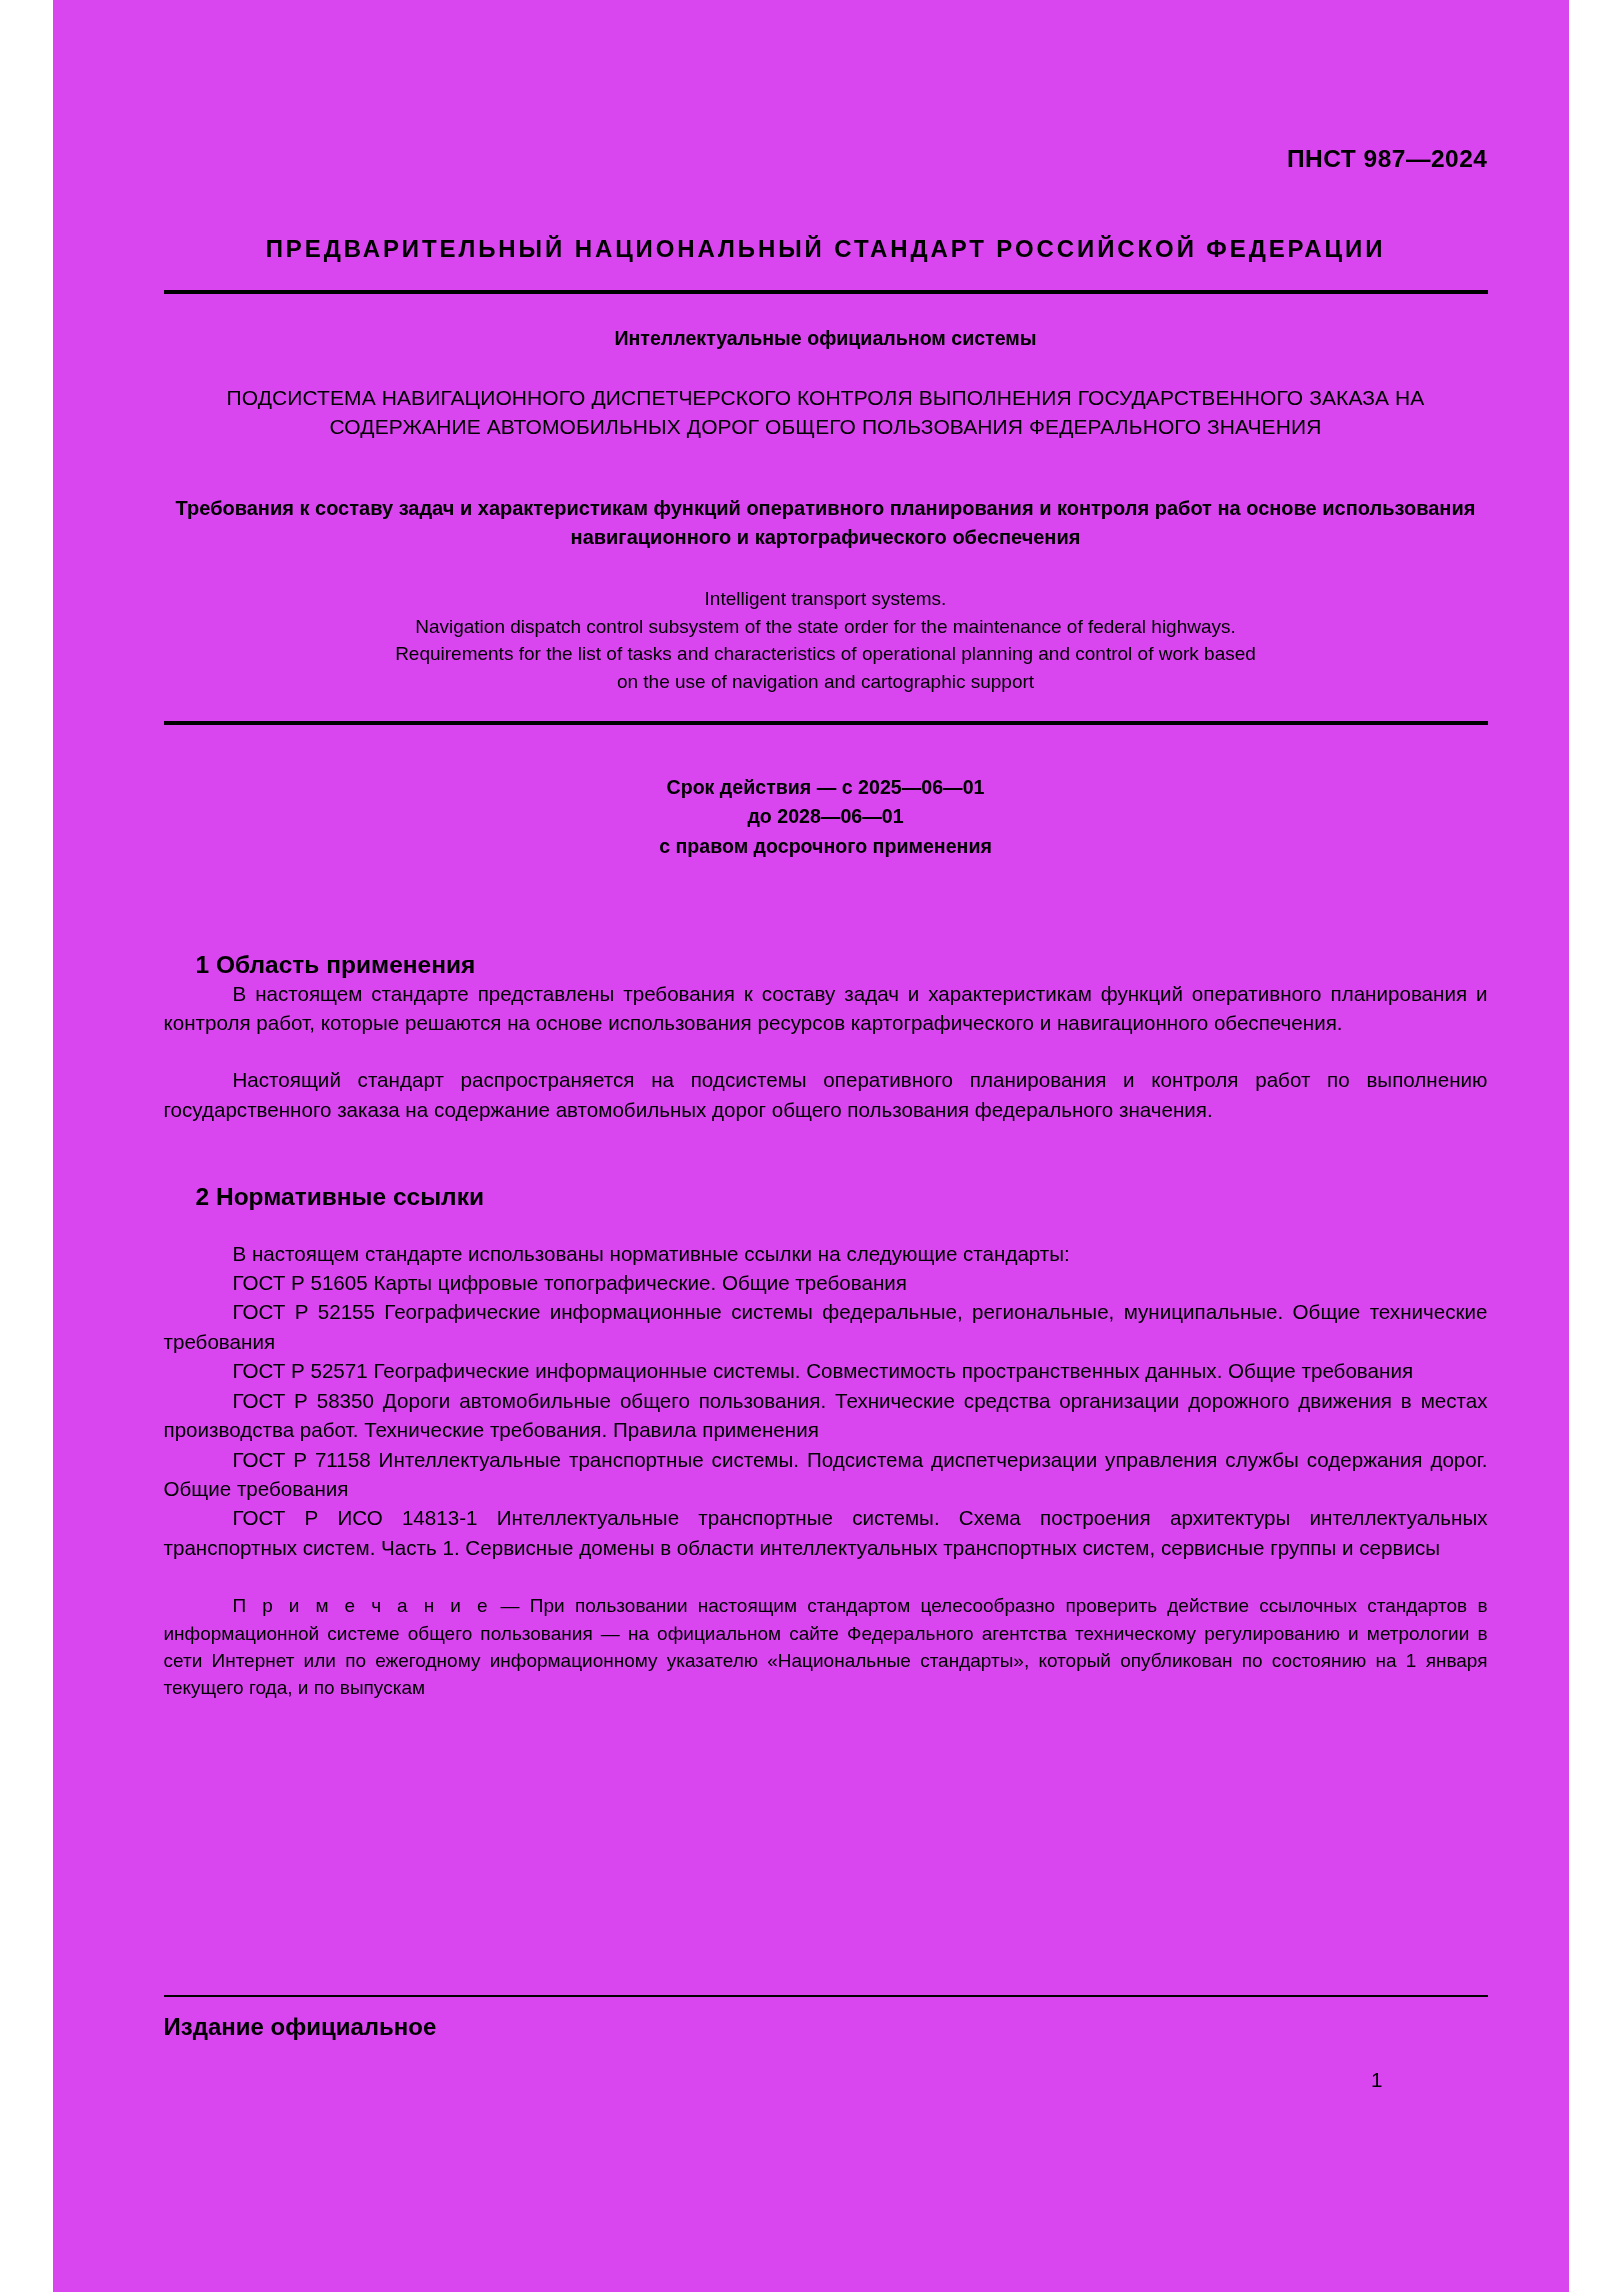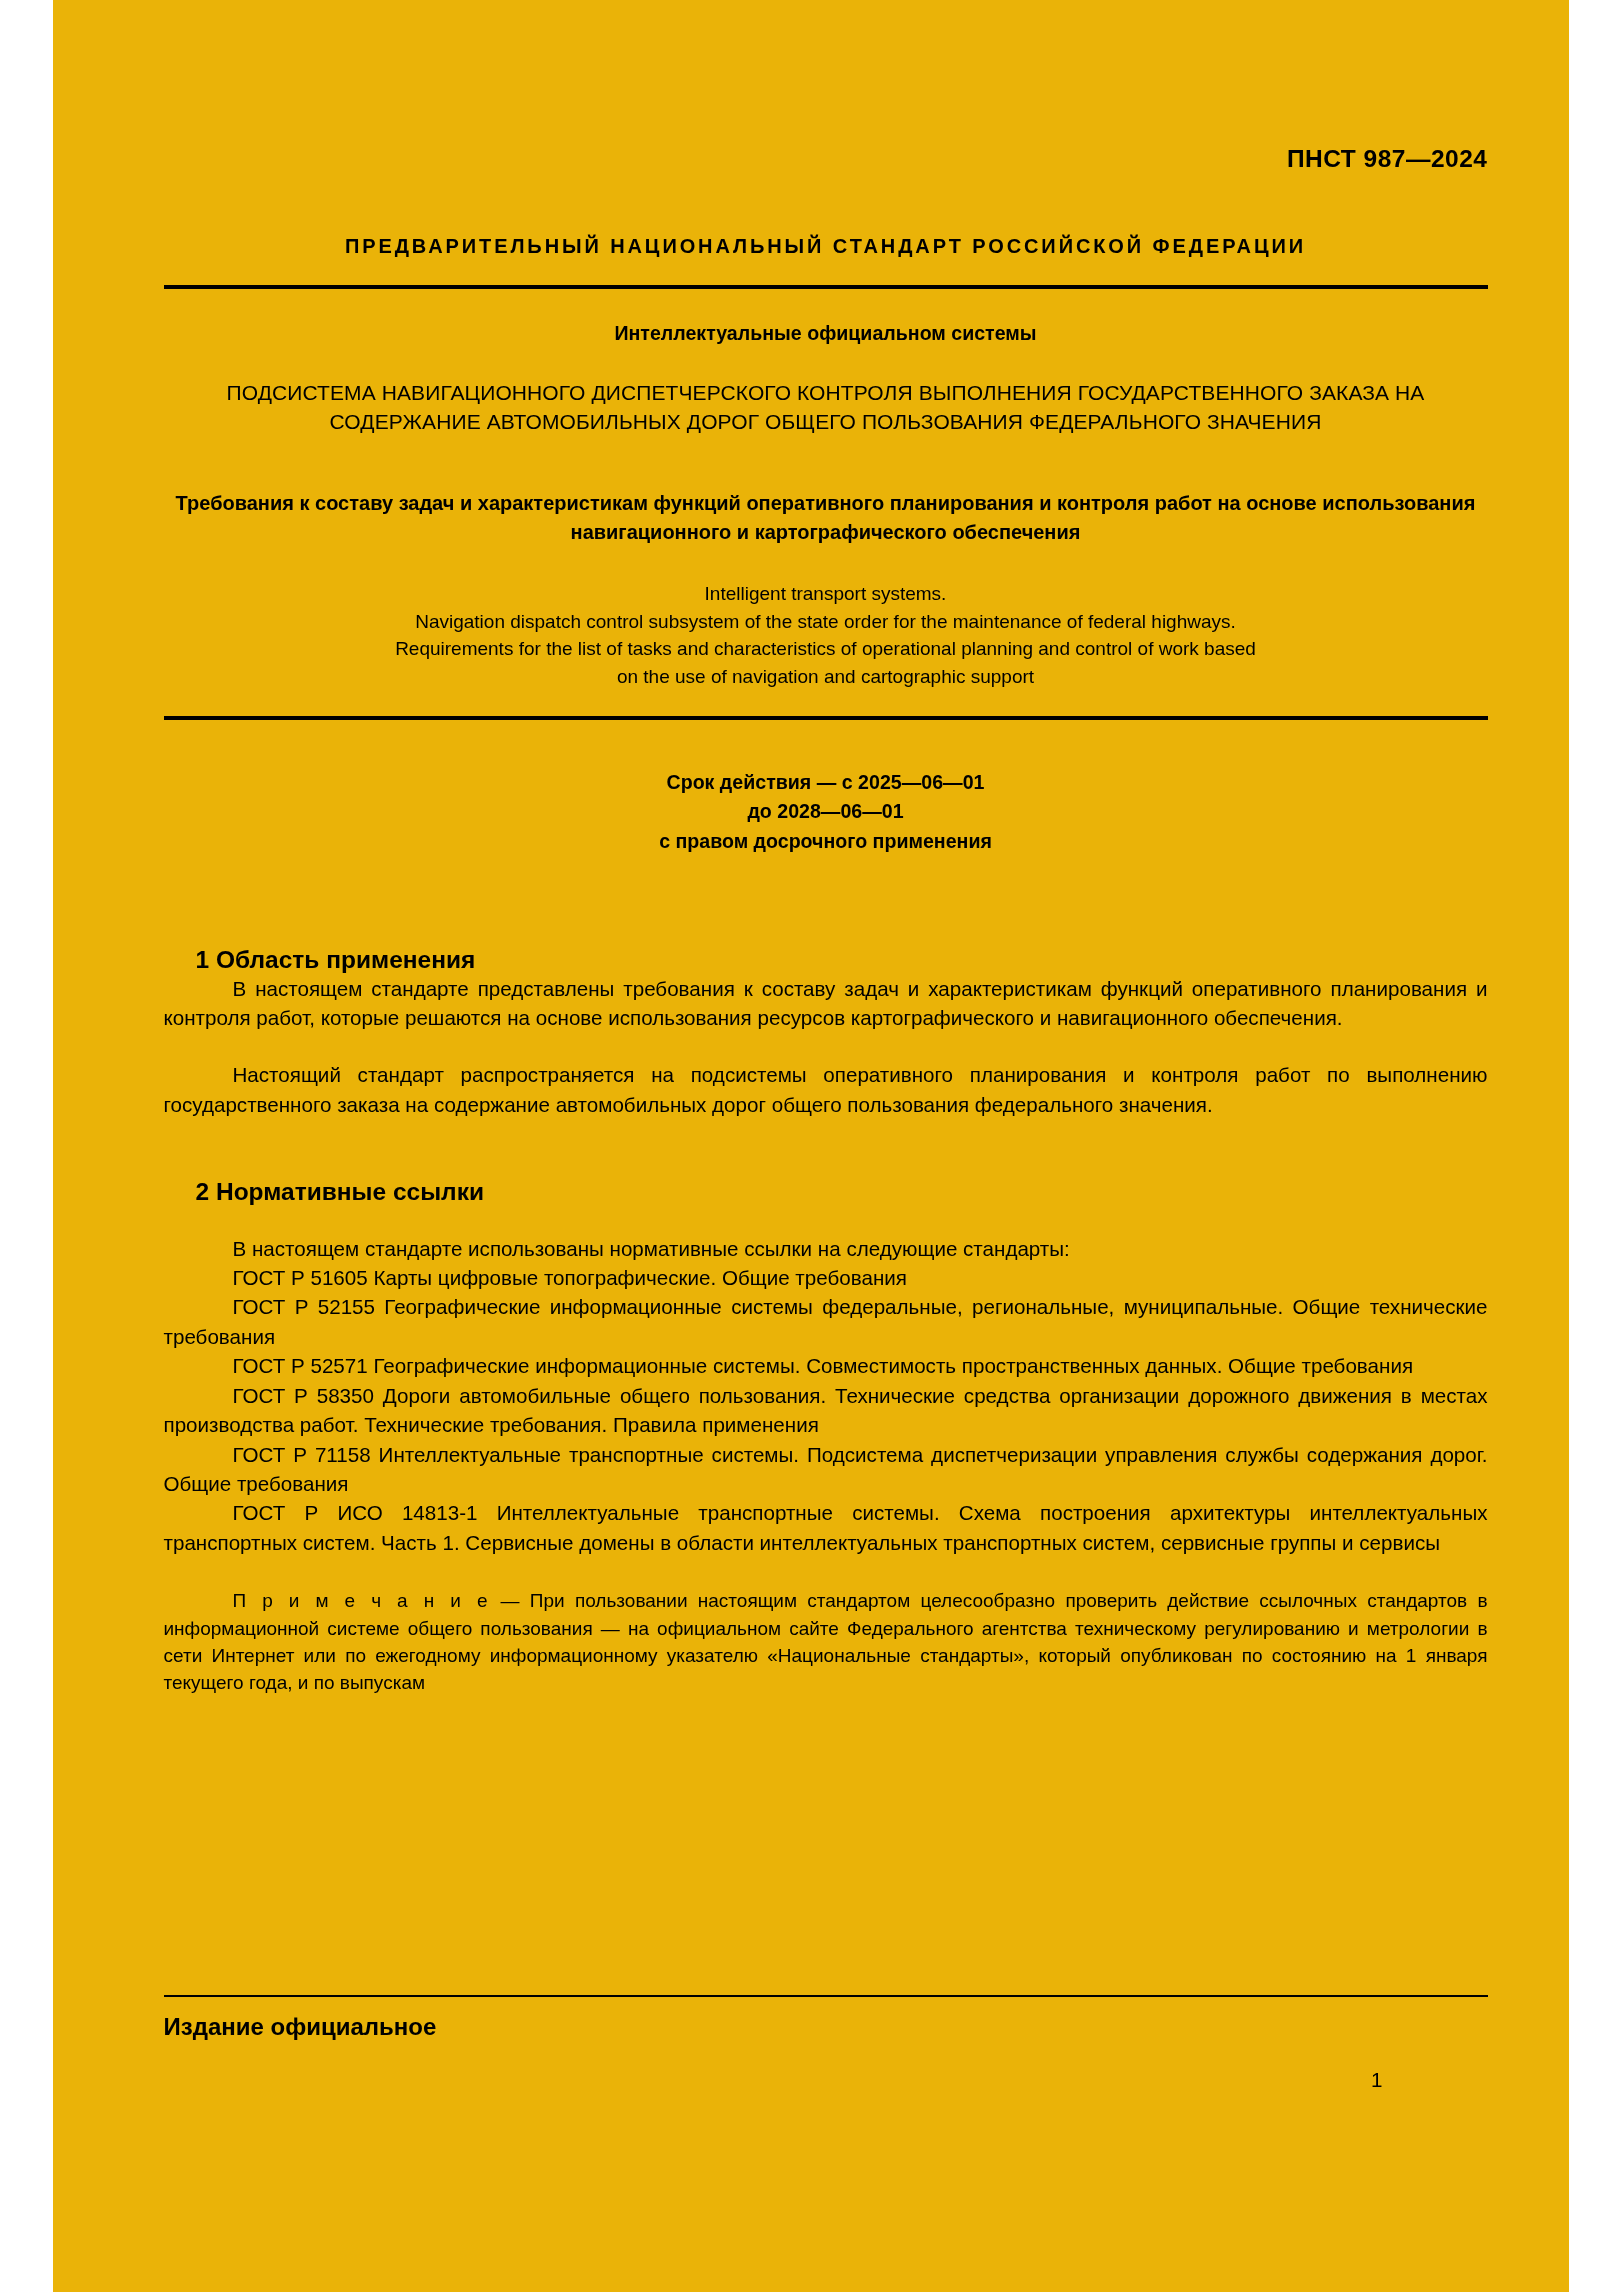--- a/index.html
+++ b/index.html
@@ -9,21 +9,21 @@
   }
   body {
     font-family: "Liberation Sans", sans-serif;
     color: #000000;
   }
   .page {
     position: relative;
     width: 1516px;
     height: 2293px;
     margin: 0 auto;
-    background: #eab308;
+    background: #d946ef;
     box-sizing: border-box;
     padding: 16px;
     overflow: hidden;
   }
   .content {
     position: absolute;
     left: 111px;
     top: 0;
     width: 1324px;
   }
@@ -31,21 +31,21 @@
   
   .doc-code {
     text-align: right;
     font-size: 24.5px;
     font-weight: bold;
     letter-spacing: 0.5px;
     margin-top: 145px;
   }
   .std-kind {
     text-align: center;
-    font-size: 20px;
+    font-size: 24px;
     font-weight: bold;
     letter-spacing: 2.9px;
     margin-top: 62px;
     white-space: nowrap;
   }
   .rule-thick {
     border-top: 4.9px solid #000;
     margin-top: 26.5px;
   }
   .rule-thick-2 {

